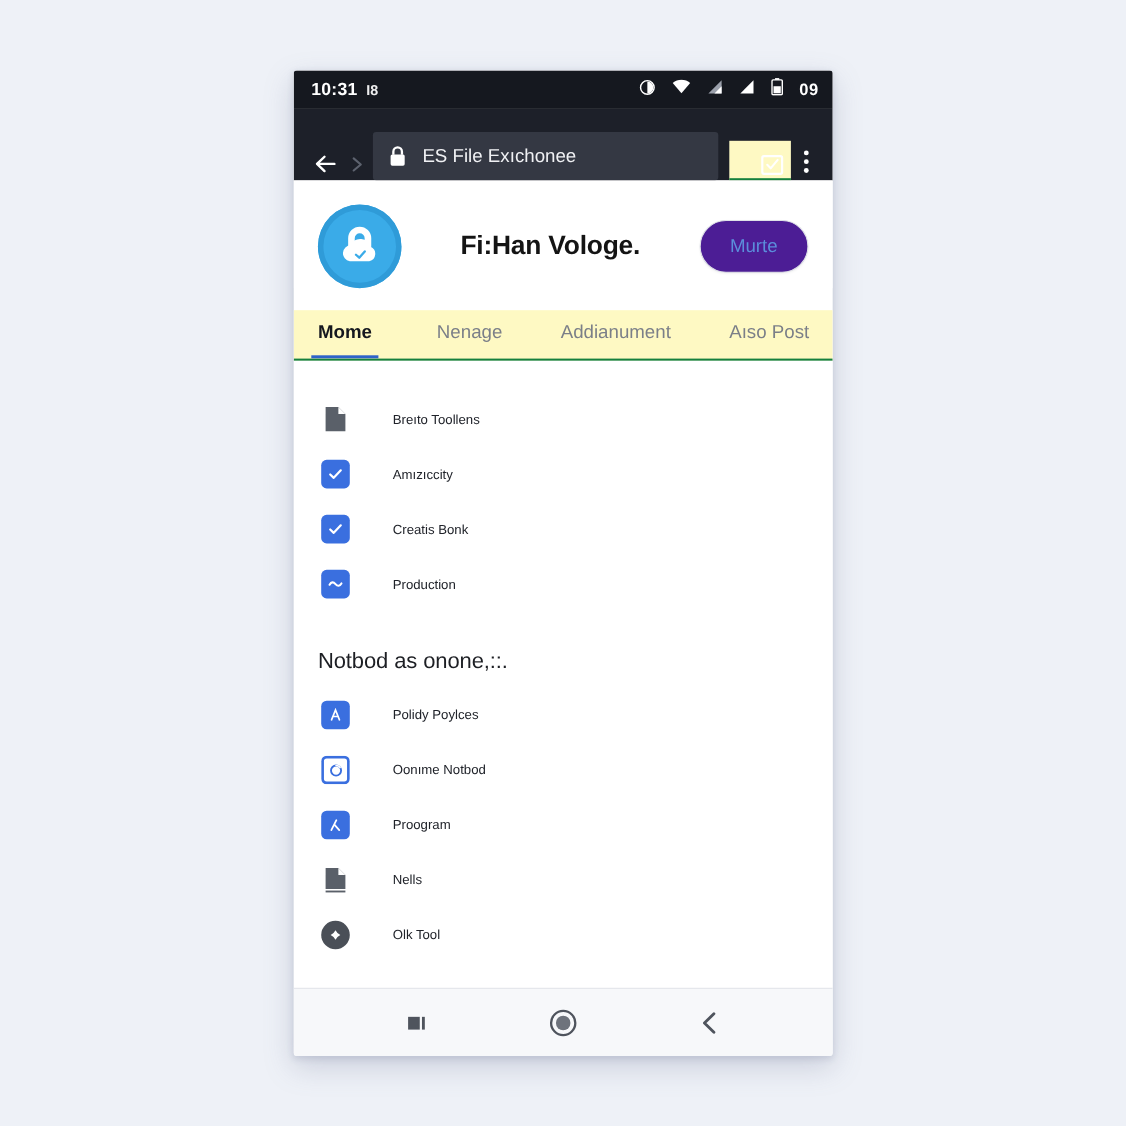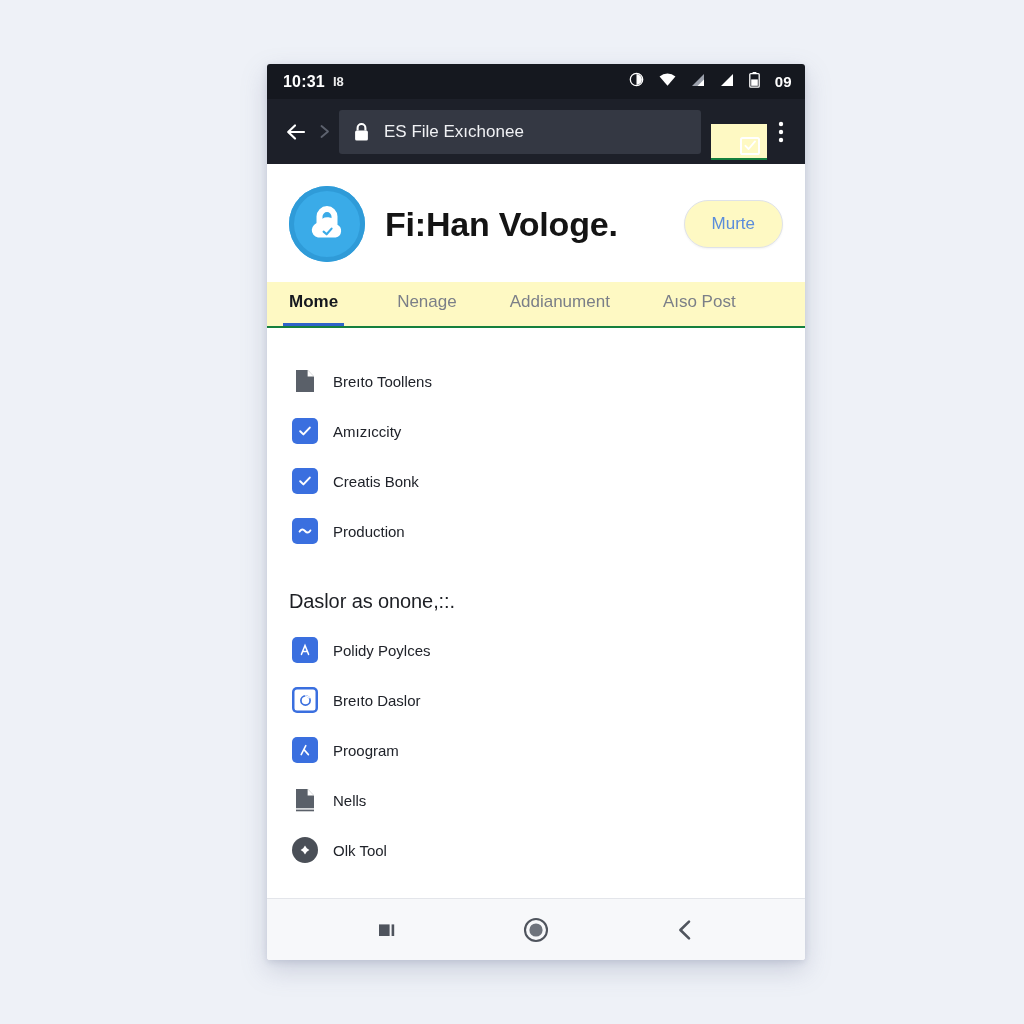--- a/index.html
+++ b/index.html
@@ -18,21 +18,21 @@
     position: relative;
     width: 1024px;
     height: 1024px;
   }
 
   
   #phone {
     position: absolute;
     left: 267px;
     top: 64px;
-    width: 538px;
+    width: 490px;
     height: 896px;
     background: #ffffff;
     border-radius: 3px;
     overflow: hidden;
     box-shadow: 0 10px 26px rgba(110,120,150,0.28),
                 0 2px 6px rgba(110,120,150,0.20);
     display: flex;
     flex-direction: column;
   }
 
@@ -68,21 +68,21 @@
     font-size: 15px;
     font-weight: bold;
     letter-spacing: .3px;
   }
 
   
   .browserbar {
     height: 65px;
     background: #1d2029;
     display: flex;
-    align-items: center;
+    align-items: flex-end;
     padding: 0 12px 0 14px;
     flex: 0 0 auto;
     box-sizing: border-box;
   }
   .nav-back {
     width: 30px;
     height: 30px;
     display: flex;
     align-items: center;
     justify-content: center;
@@ -145,31 +145,32 @@
     border-radius: 50%;
     background: #3aabe8;
     flex: 0 0 auto;
     display: flex;
     align-items: center;
     justify-content: center;
     box-shadow: inset 0 0 0 5px #2f9bd8;
   }
   .apptitle {
     flex: 1 1 auto;
-    font-size: 34px;
+    font-size: 24px;
     font-weight: bold;
     color: #141414;
     letter-spacing: -0.2px;
     white-space: nowrap;
     overflow: hidden;
+    text-align: center;
   }
   .appbtn {
     flex: 0 0 auto;
     border: 1px solid #dfe2e8;
-    background: #fef9c3;
+    background: #4c1d95;
     color: #5b8ddb;
     font-size: 17px;
     font-family: "Liberation Sans", sans-serif;
     border-radius: 26px;
     padding: 13px 27px;
     cursor: pointer;
     white-space: nowrap;
     box-shadow: 0 1px 2px rgba(0,0,0,0.05);
   }
 
@@ -228,23 +229,23 @@
   .row-ico {
     width: 28px;
     height: 28px;
     flex: 0 0 auto;
     display: flex;
     align-items: center;
     justify-content: center;
     margin-left: 2px;
   }
   .row-label {
-    font-size: 15px;
+    font-size: 12px;
     color: #20232a;
-    margin-left: 14px;
+    margin-left: 38px;
     white-space: nowrap;
   }
 
   
   .chip {
     width: 26px;
     height: 26px;
     border-radius: 5px;
     background: #3a6fdf;
     display: flex;
@@ -430,21 +431,21 @@
               <svg width="16" height="16" viewBox="0 0 16 16">
                 <path d="M2.6 8.6 Q5 4.6 8 8 T13.4 7.4" fill="none" stroke="#ffffff" stroke-width="1.9" stroke-linecap="round"></path>
               </svg>
             </span>
           </span>
           <span class="row-label">Production</span>
         </div>
       </div>
 
       <div class="sect">
-        <div class="sect-title">Daslor as onone,::.</div>
+        <div class="sect-title">Notbod as onone,::.</div>
 
         <div class="row">
           <span class="row-ico">
             <span class="chip">
               <svg width="16" height="16" viewBox="0 0 16 16">
                 <path d="M4.4 12.4 L8 3.4 L11.6 12.4 M5.9 9.4 H10.1" fill="none" stroke="#ffffff" stroke-width="1.5" stroke-linecap="round"></path>
               </svg>
             </span>
           </span>
           <span class="row-label">Polidy Poylces</span>
@@ -452,21 +453,21 @@
 
         <div class="row">
           <span class="row-ico">
             <span class="chip outline">
               <svg width="15" height="15" viewBox="0 0 15 15">
                 <circle cx="7.5" cy="7.5" r="4.6" fill="none" stroke="#3a6fdf" stroke-width="1.7"></circle>
                 <path d="M7.5 2.9 A4.6 4.6 0 0 1 11.2 4.6" fill="none" stroke="#ffffff" stroke-width="1.5" stroke-linecap="round"></path>
               </svg>
             </span>
           </span>
-          <span class="row-label">Breıto Daslor</span>
+          <span class="row-label">Oonıme Notbod</span>
         </div>
 
         <div class="row">
           <span class="row-ico">
             <span class="chip">
               <svg width="16" height="16" viewBox="0 0 16 16">
                 <path d="M4.2 12.6 L8.8 3.6 M7 7.6 L11.4 12.6" fill="none" stroke="#ffffff" stroke-width="1.6" stroke-linecap="round"></path>
               </svg>
             </span>
           </span>

